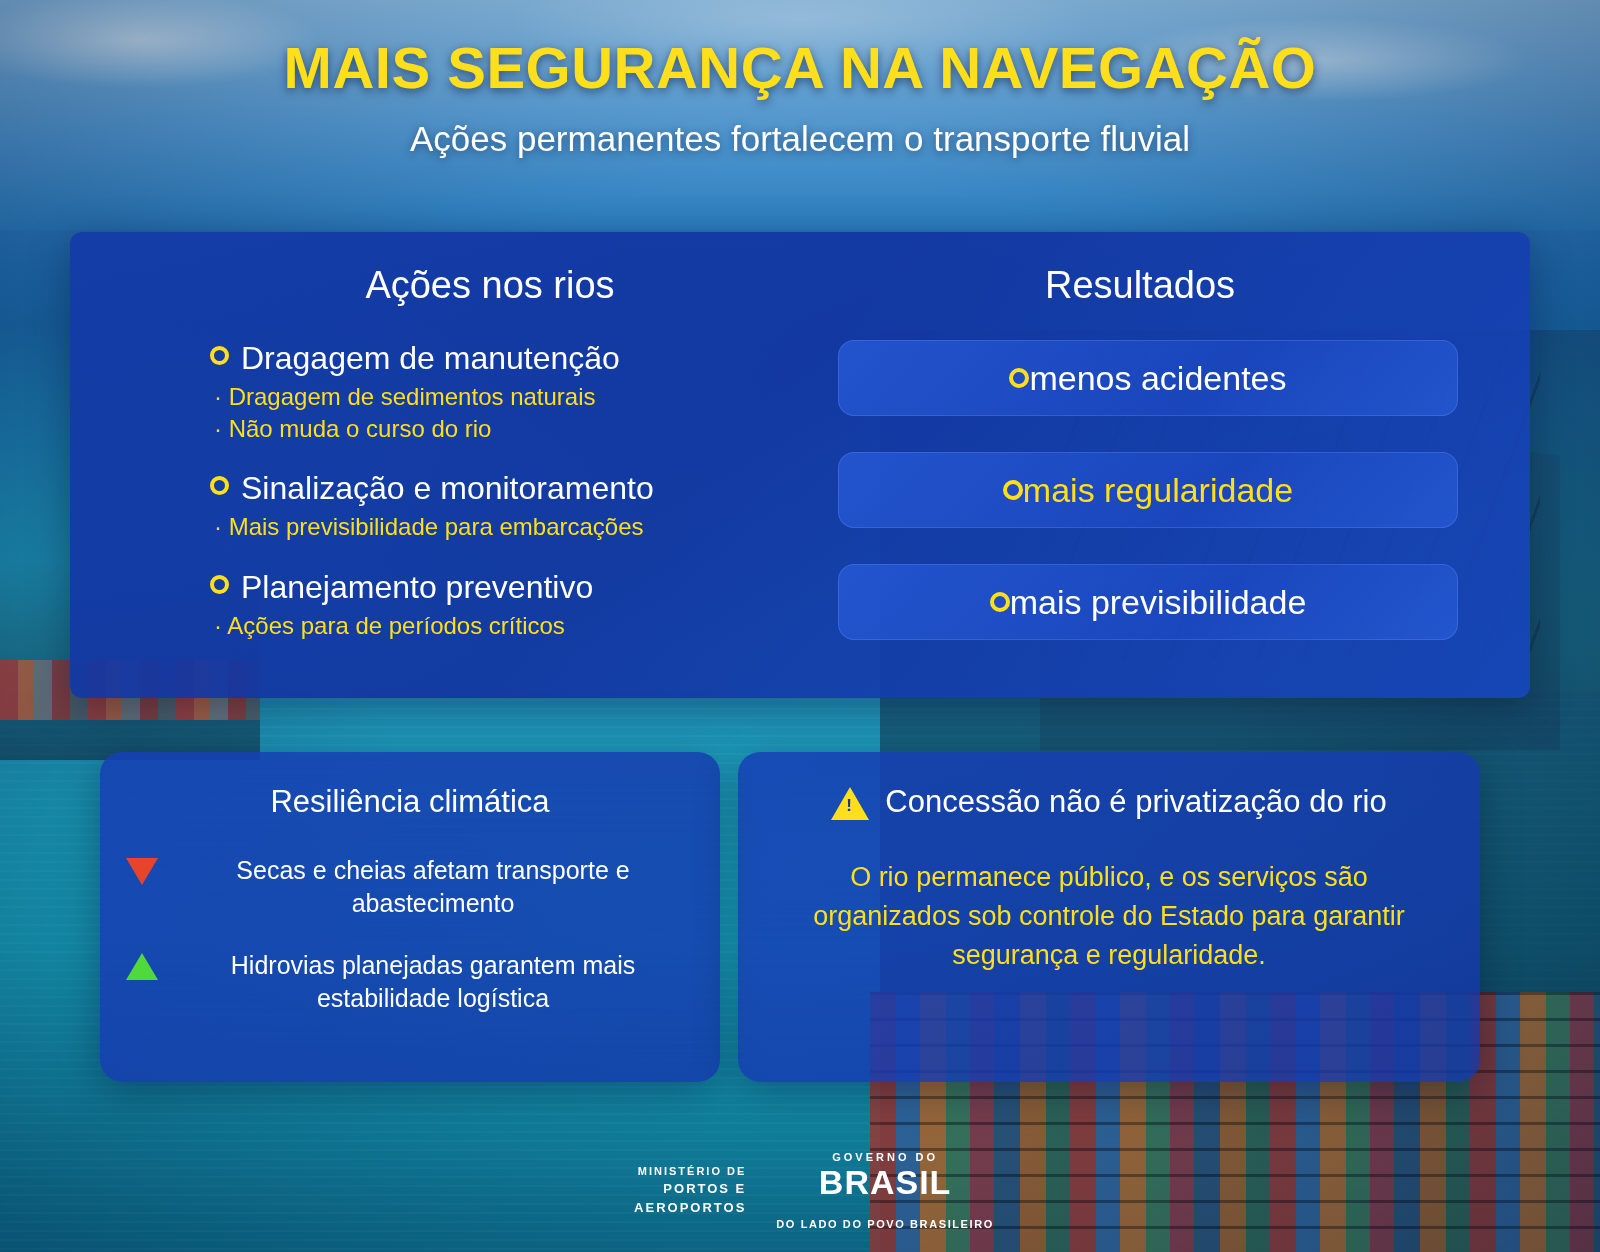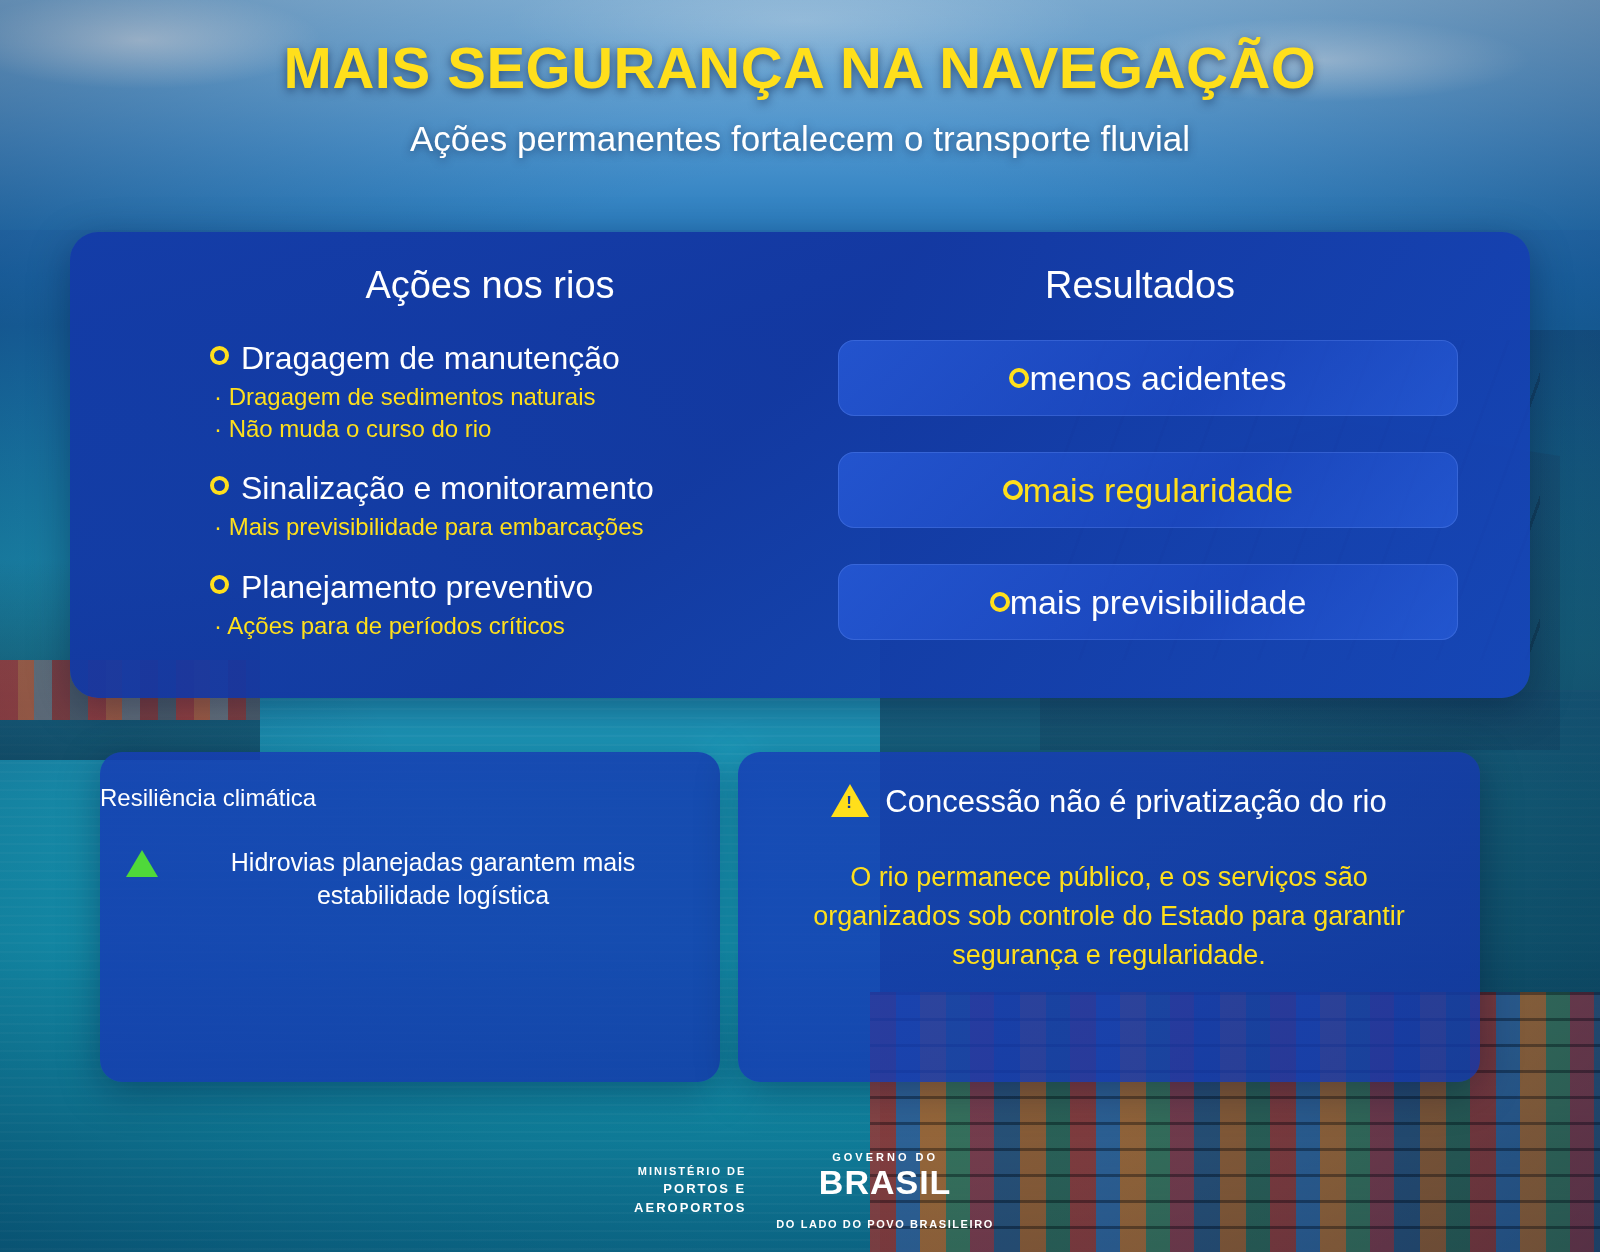--- a/index.html
+++ b/index.html
@@ -125,21 +125,21 @@
     margin: 20px 0 0 0;
     font-size: 35px;
     font-weight: 400;
     color: #ffffff;
     text-shadow: 0 2px 8px rgba(0,20,60,.5);
   }
 
   
   .panel {
     position: absolute;
-    border-radius: 28px;
+    border-radius: 12px;
     background: linear-gradient(135deg, rgba(19,58,168,.93) 0%, rgba(18,52,160,.92) 45%, rgba(22,70,190,.9) 100%);
     box-shadow: 0 10px 40px rgba(0,10,40,.35);
     z-index: 4;
   }
   #panel-main {
     left: 70px; top: 232px; width: 1460px; height: 466px;
   }
   .col-heading {
     font-size: 38px;
     color: #ffffff;
@@ -205,23 +205,23 @@
     left: 100px; top: 752px; width: 620px; height: 330px;
     border-radius: 22px;
     background: linear-gradient(135deg, rgba(22,62,180,.86) 0%, rgba(20,55,170,.8) 100%);
   }
   #panel-concession {
     left: 738px; top: 752px; width: 742px; height: 330px;
     border-radius: 22px;
     background: linear-gradient(135deg, rgba(22,62,180,.86) 0%, rgba(20,55,170,.8) 100%);
   }
   .panel-heading {
-    text-align: left;
-    color: #ffffff;
-    font-size: 24px;
+    text-align: center;
+    color: #ffffff;
+    font-size: 31px;
     padding-top: 32px;
   }
   .res-items { margin-top: 34px; padding: 0 26px; }
   .res-item {
     display: flex;
     align-items: flex-start;
     gap: 14px;
     font-size: 25px;
     color: #ffffff;
     line-height: 1.3;
@@ -239,21 +239,21 @@
   .tri-up {
     width: 0; height: 0;
     border-left: 16px solid transparent;
     border-right: 16px solid transparent;
     border-bottom: 27px solid #4fd93a;
     flex: 0 0 auto;
     margin-top: 4px;
   }
   .conc-head {
     display: flex;
-    align-items: flex-start;
+    align-items: flex-end;
     justify-content: center;
     gap: 16px;
     padding-top: 32px;
     color: #ffffff;
     font-size: 31px;
   }
   .warn {
     position: relative;
     width: 0; height: 0;
     border-left: 19px solid transparent;
@@ -373,20 +373,24 @@
         <span class="result-label">mais previsibilidade</span>
       </div>
     </div>
 
   </div>
 
   <div class="panel" id="panel-resilience">
     <div class="panel-heading">Resiliência climática</div>
     <div class="res-items">
       <div class="res-item">
+        <span class="tri-down"></span>
+        <span class="txt">Secas e cheias afetam transporte e abastecimento</span>
+      </div>
+      <div class="res-item">
         <span class="tri-up"></span>
         <span class="txt">Hidrovias planejadas garantem mais estabilidade logística</span>
       </div>
     </div>
   </div>
 
   <div class="panel" id="panel-concession">
     <div class="conc-head">
       <span class="warn"></span>
       <span>Concessão não é privatização do rio</span>

